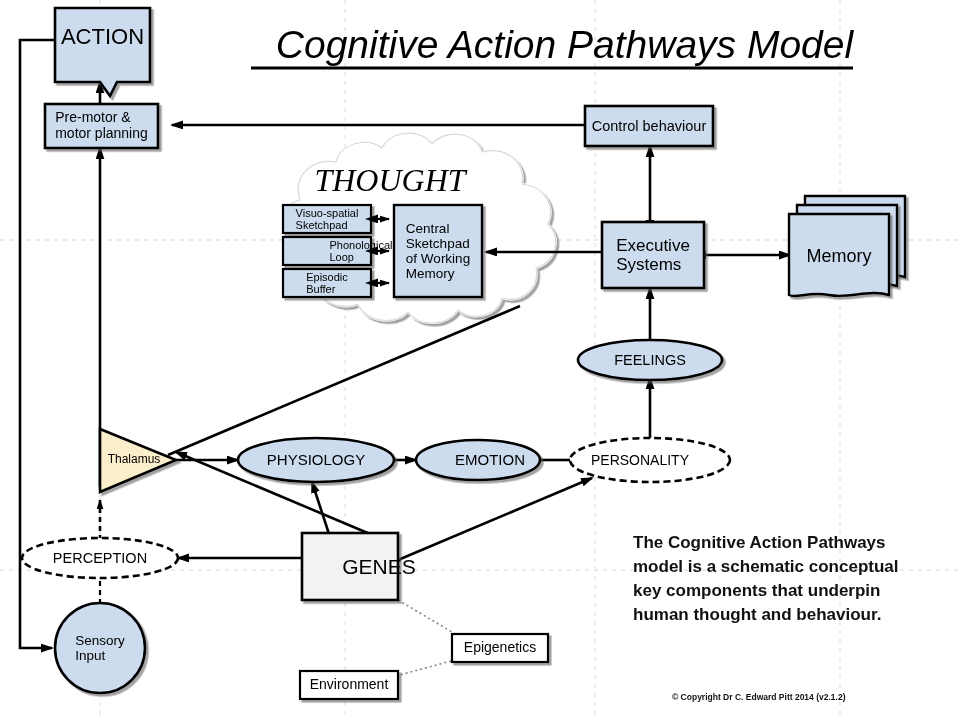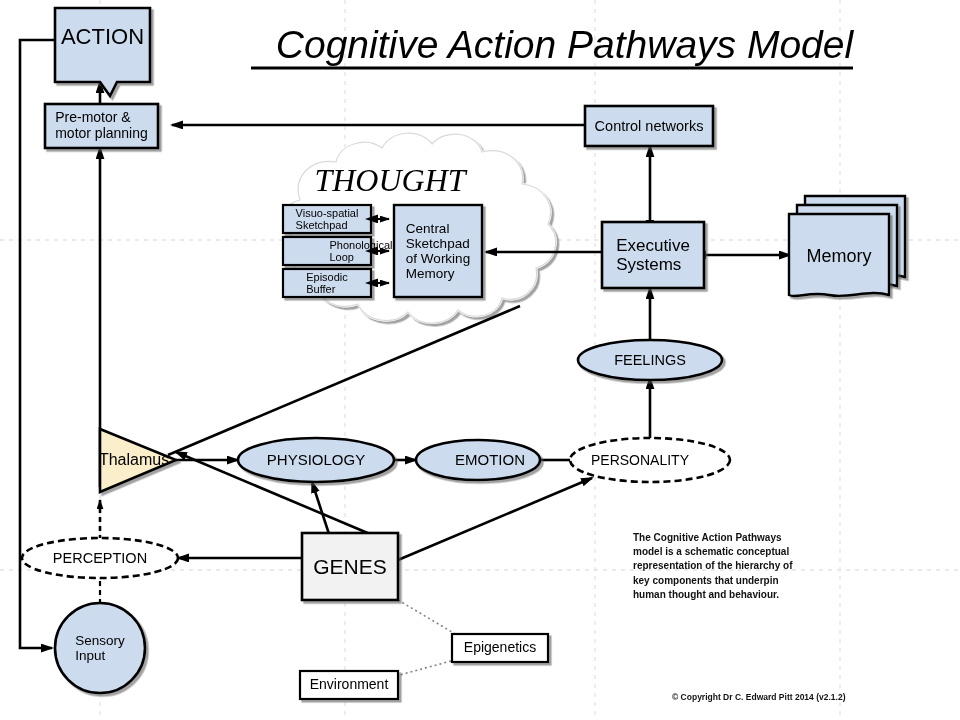--- a/index.html
+++ b/index.html
@@ -252,21 +252,21 @@
 
   <div class="lbl ctr" style="left:257px;top:22px;width:615px;height:46px;
               font-size:39px;font-style:italic;color:#000;">Cognitive Action Pathways Model</div>
 
   <div class="lbl ctr" style="left:55px;top:20px;width:95px;height:34px;font-size:22px;">ACTION</div>
 
   <div class="lbl ctr" style="left:45px;top:104px;width:113px;height:44px;font-size:14px;
               white-space:pre-line;">Pre-motor &amp;
 motor planning</div>
 
-  <div class="lbl ctr" style="left:585px;top:106px;width:128px;height:40px;font-size:14.5px;">Control networks</div>
+  <div class="lbl ctr" style="left:585px;top:106px;width:128px;height:40px;font-size:14.5px;">Control behaviour</div>
 
   <div class="lbl ctr" style="left:602px;top:222px;width:102px;height:66px;font-size:17px;
               white-space:pre-line;">Executive
 Systems</div>
 
   <div class="lbl ctr" style="left:789px;top:236px;width:100px;height:40px;font-size:18px;">Memory</div>
 
   <div class="lbl ctr" style="left:295px;top:163px;width:190px;height:36px;
               font-size:32px;font-style:italic;
               font-family:'Liberation Serif', serif;">THOUGHT</div>
@@ -284,44 +284,43 @@
 Buffer</div>
 
   <div class="lbl ctr" style="left:394px;top:205px;width:88px;height:92px;font-size:13.5px;
               white-space:pre-line;">Central
 Sketchpad
 of Working
 Memory</div>
 
   <div class="lbl ctr" style="left:578px;top:348px;width:144px;height:24px;font-size:14.5px;">FEELINGS</div>
 
-  <div class="lbl ctr" style="left:103px;top:450px;width:62px;height:20px;font-size:16px;">Thalamus</div>
+  <div class="lbl ctr" style="left:103px;top:450px;width:62px;height:20px;font-size:12px;">Thalamus</div>
 
   <div class="lbl ctr" style="left:238px;top:449px;width:156px;height:22px;font-size:15px;">PHYSIOLOGY</div>
 
   <div class="lbl ctr" style="left:416px;top:449px;width:124px;height:22px;font-size:15px;padding-left:12px;">EMOTION</div>
 
   <div class="lbl ctr" style="left:570px;top:450px;width:140px;height:21px;font-size:14px;">PERSONALITY</div>
 
   <div class="lbl ctr" style="left:22px;top:548px;width:156px;height:21px;font-size:14.5px;">PERCEPTION</div>
 
   <div class="lbl ctr" style="left:55px;top:628px;width:90px;height:40px;font-size:13.5px;
               white-space:pre-line;">Sensory
 Input</div>
 
-  <div class="lbl ctr" style="left:302px;top:553px;width:96px;height:28px;font-size:21px;">GENES</div>
+  <div class="lbl ctr" style="left:302px;top:553px;width:96px;height:28px;font-size:21px;padding-left:29px;">GENES</div>
 
   <div class="lbl ctr" style="left:452px;top:634px;width:96px;height:28px;font-size:14px;">Epigenetics</div>
 
   <div class="lbl ctr" style="left:300px;top:671px;width:98px;height:28px;font-size:14px;">Environment</div>
 
   <div class="lbl" style="left:633px;top:531px;width:300px;
-              font-size:10px;font-weight:bold;line-height:1.42;color:#111;">
+              font-size:17px;font-weight:bold;line-height:1.42;color:#111;">
     <div>The Cognitive Action Pathways</div>
     <div>model is a schematic conceptual</div>
-    <div>representation of the hierarchy of</div>
     <div>key components that underpin</div>
     <div>human thought and behaviour.</div>
   </div>
 
   <div class="lbl" style="left:672px;top:692px;width:220px;font-size:8.5px;font-weight:bold;color:#111;">© Copyright Dr C. Edward Pitt 2014 (v2.1.2)</div>
 
 </div>
 
 </body></html>

